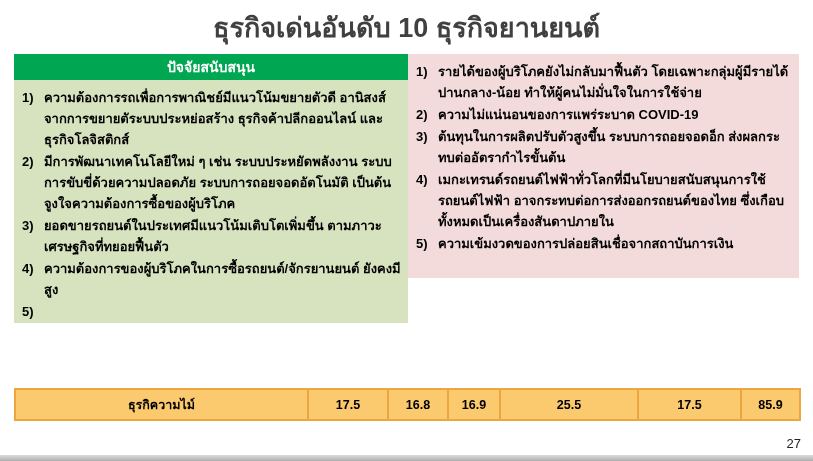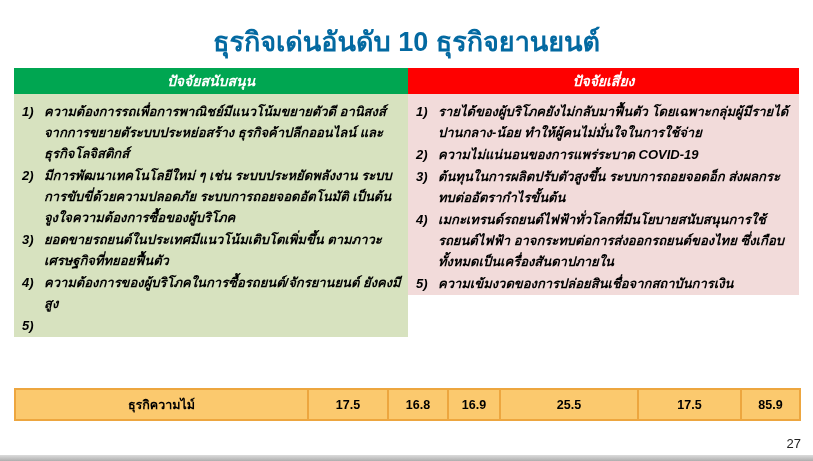--- a/index.html
+++ b/index.html
@@ -4,28 +4,28 @@
 <style>
   html,body{margin:0;padding:0;background:#fff;}
   .slide{
     position:relative;
     width:813px;height:461px;
     background:#fff;
     font-family:"Liberation Sans","DejaVu Sans",sans-serif;
     overflow:hidden;
   }
   .page-title{
-    position:absolute;top:20px;left:0;width:813px;
+    position:absolute;top:6px;left:0;width:813px;
     text-align:center;
-    font-size:27px;font-weight:bold;color:#0369a1;
+    font-size:27px;font-weight:bold;color:#404040;
     margin:0;letter-spacing:0;
   }
   .panels{
-    position:absolute;left:14px;top:68px;width:785px;height:224px;
-    display:flex;flex-direction:row;font-style:italic;
+    position:absolute;left:14px;top:54px;width:785px;height:224px;
+    display:flex;flex-direction:row;
   }
   .panel{display:flex;flex-direction:column;height:100%;}
   .panel-support{width:394px;}
   .panel-risk{width:391px;}
   .panel-header{
     height:26px;line-height:26px;
     text-align:center;color:#fff;font-weight:bold;font-size:14px;
     flex:0 0 26px;
   }
   .panel-support .panel-header{background:var(--support-header,#00A651);}
@@ -91,21 +91,20 @@
           <span class="txt">ความต้องการของผู้บริโภคในการซื้อรถยนต์/จักรยานยนต์ ยังคงมีสูง</span>
         </div>
         <div class="factor-item">
           <span class="num">5)</span>
           <span class="txt"></span>
         </div>
       </div>
     </section>
 
     <section class="panel panel-risk">
-      <header class="panel-header">ปัจจัยเสี่ยง</header>
       <div class="panel-body">
         <div class="factor-item">
           <span class="num">1)</span>
           <span class="txt">รายได้ของผู้บริโภคยังไม่กลับมาฟื้นตัว โดยเฉพาะกลุ่มผู้มีรายได้ปานกลาง-น้อย ทำให้ผู้คนไม่มั่นใจในการใช้จ่าย</span>
         </div>
         <div class="factor-item">
           <span class="num">2)</span>
           <span class="txt">ความไม่แน่นอนของการแพร่ระบาด COVID-19</span>
         </div>
         <div class="factor-item">

